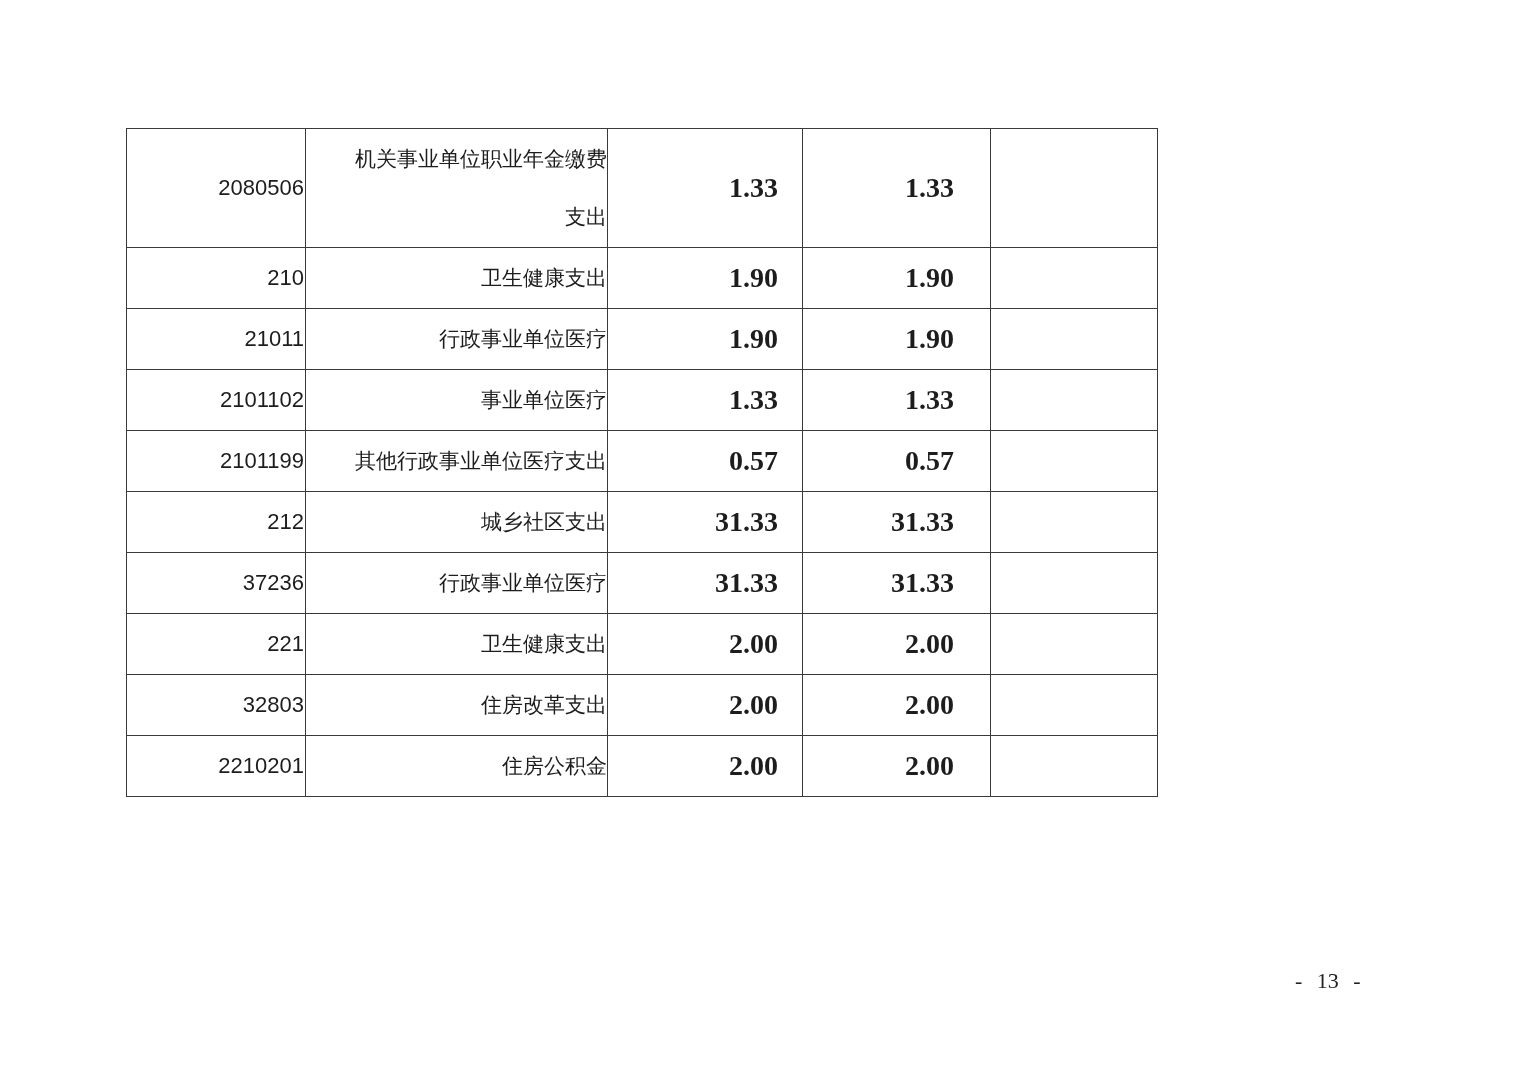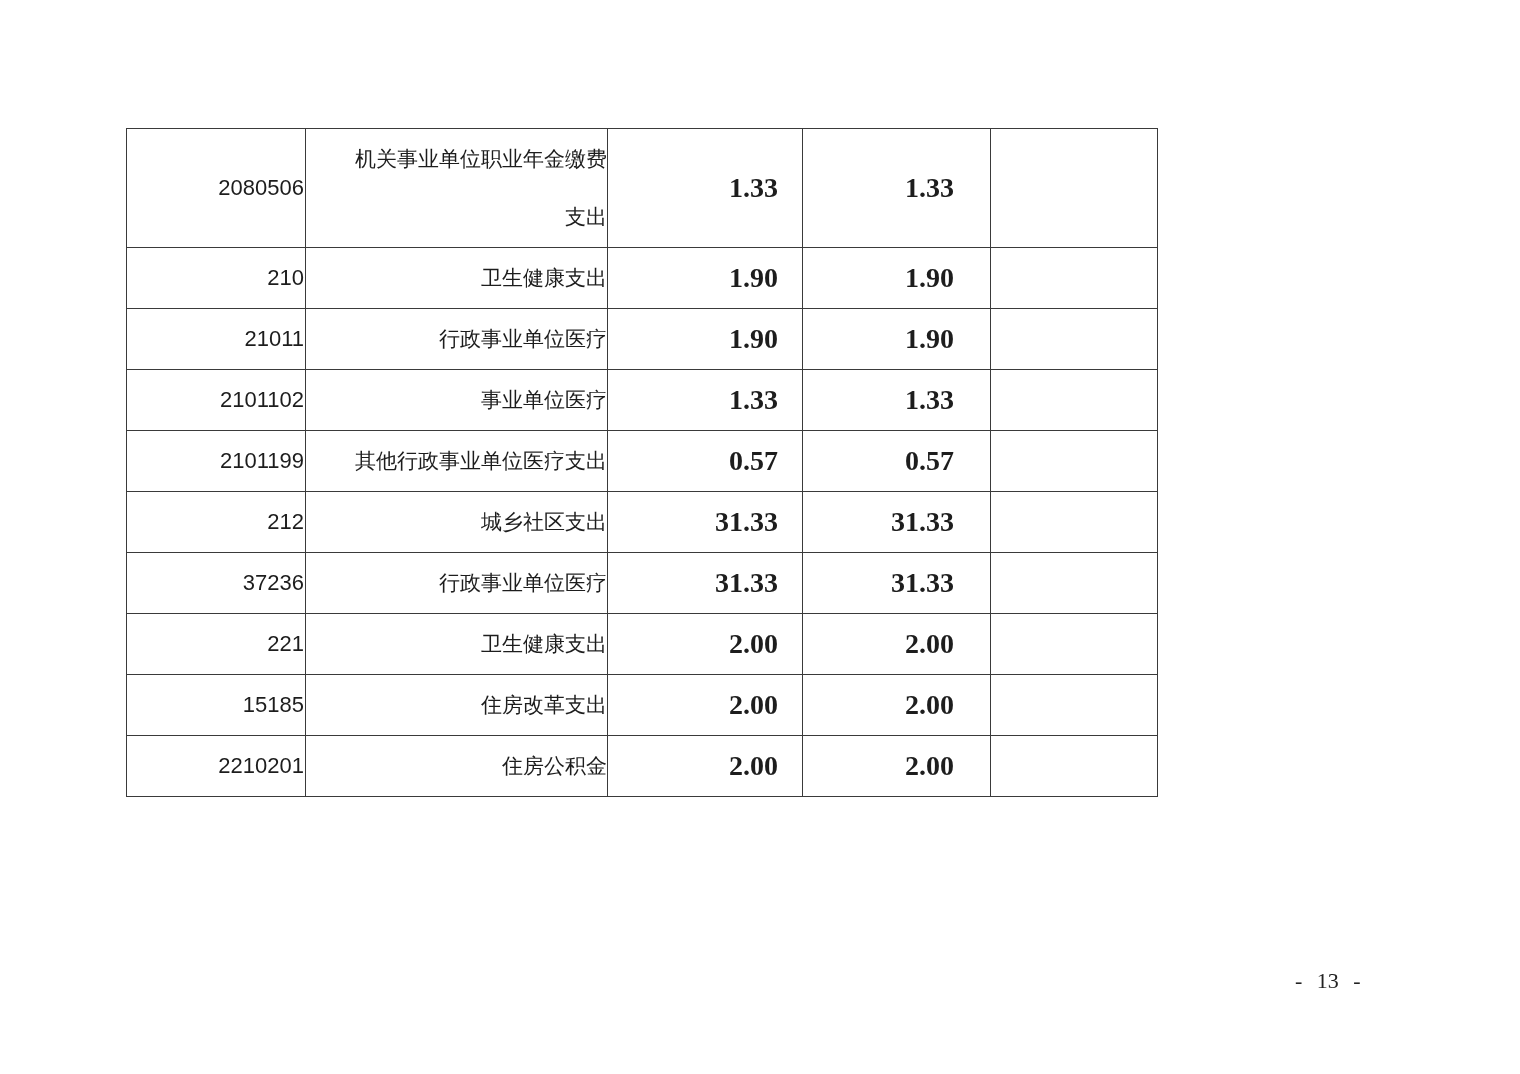--- a/index.html
+++ b/index.html
@@ -141,21 +141,21 @@
           <td class="cell-note"></td>
         </tr>
         <tr class="row">
           <td class="cell-code lvl-1">221</td>
           <td class="cell-name lvl-1">卫生健康支出</td>
           <td class="cell-amount cell-amount-1">2.00</td>
           <td class="cell-amount cell-amount-2">2.00</td>
           <td class="cell-note"></td>
         </tr>
         <tr class="row">
-          <td class="cell-code lvl-2">15185</td>
+          <td class="cell-code lvl-2">32803</td>
           <td class="cell-name lvl-2">住房改革支出</td>
           <td class="cell-amount cell-amount-1">2.00</td>
           <td class="cell-amount cell-amount-2">2.00</td>
           <td class="cell-note"></td>
         </tr>
         <tr class="row">
           <td class="cell-code lvl-3">2210201</td>
           <td class="cell-name lvl-3">住房公积金</td>
           <td class="cell-amount cell-amount-1">2.00</td>
           <td class="cell-amount cell-amount-2">2.00</td>

